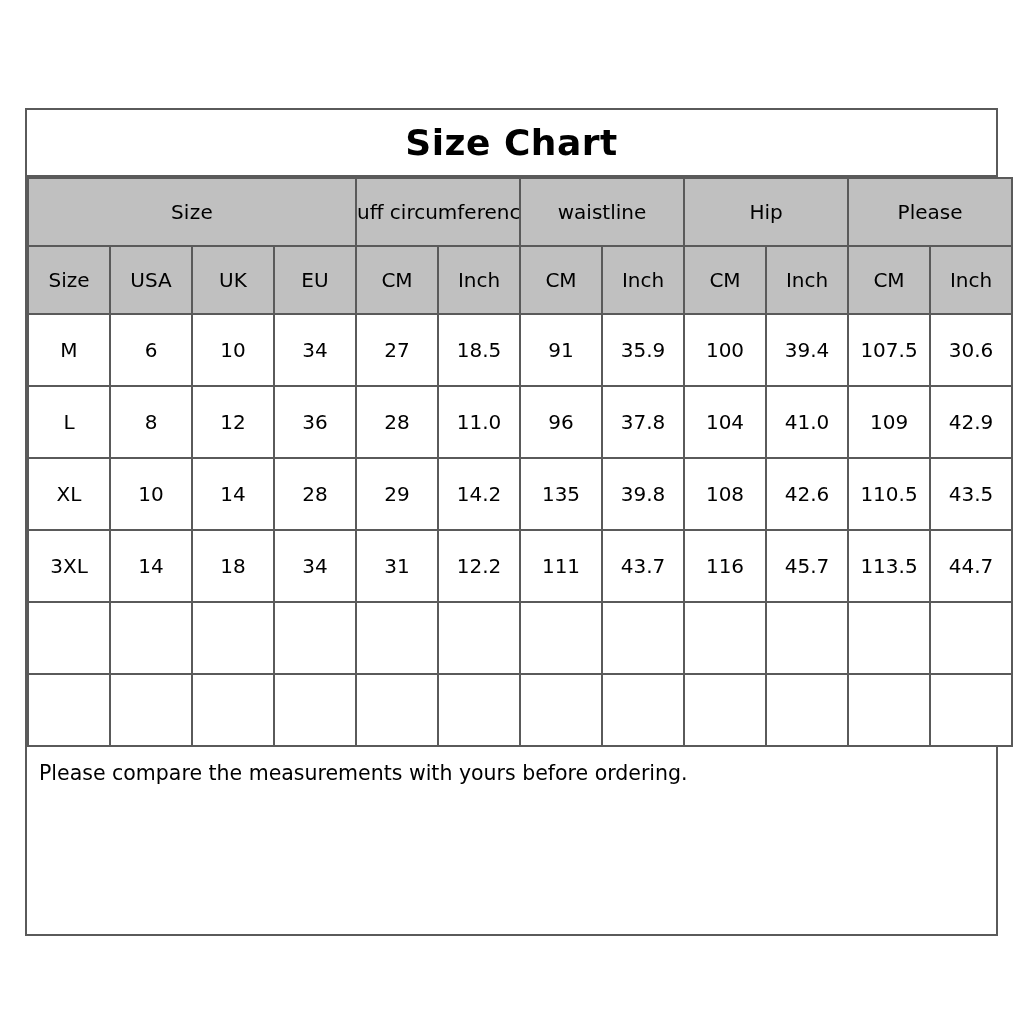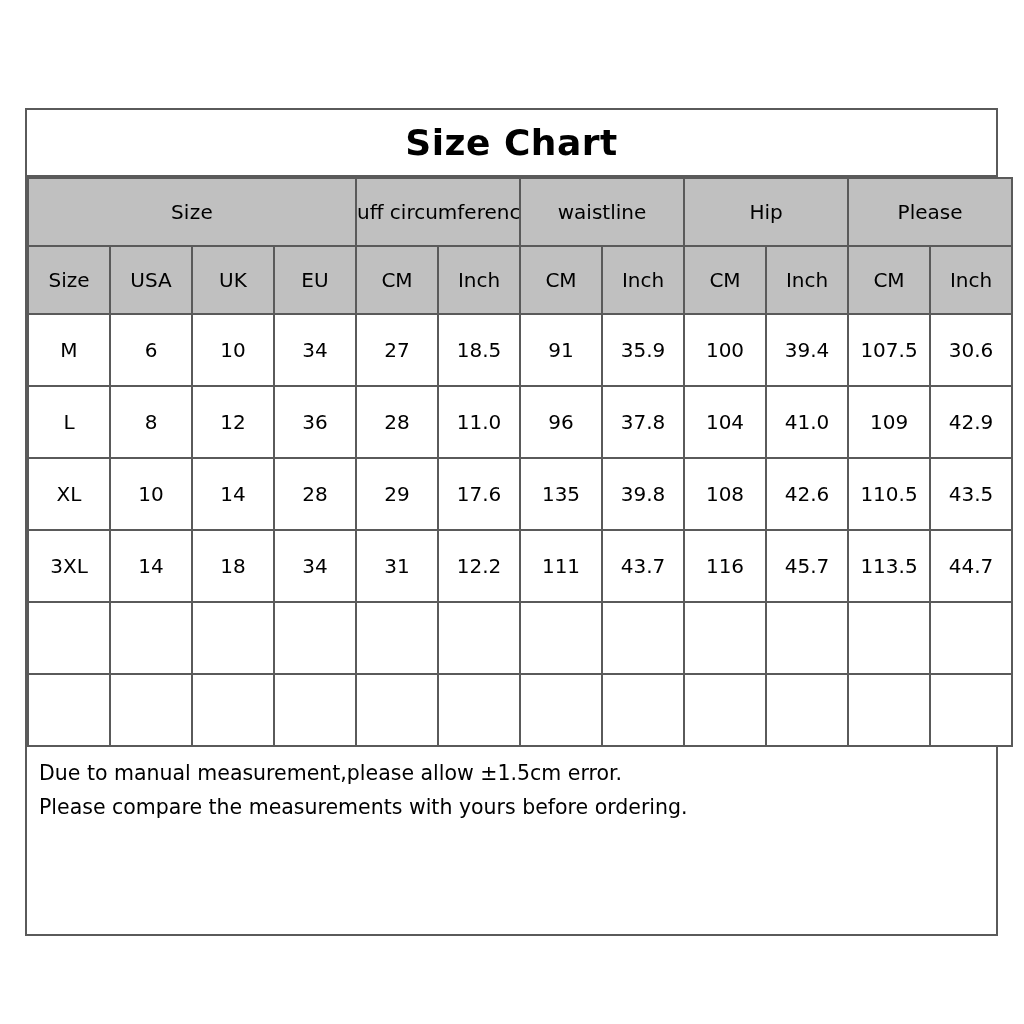--- a/index.html
+++ b/index.html
@@ -182,21 +182,21 @@
           <td>109</td>
           <td>42.9</td>
         </tr>
 
         <tr class="data-row">
           <td>XL</td>
           <td>10</td>
           <td>14</td>
           <td>28</td>
           <td>29</td>
-          <td>17.6</td>
+          <td>14.2</td>
           <td>135</td>
           <td>39.8</td>
           <td>108</td>
           <td>42.6</td>
           <td>110.5</td>
           <td>43.5</td>
         </tr>
 
 
         <tr class="data-row">
@@ -240,18 +240,17 @@
           <td></td>
           <td></td>
           <td></td>
           <td></td>
           <td></td>
         </tr>
       </tbody>
     </table>
 
     <div class="notes">
-      <p>Due to manual measurement,please allow ±1.5cm error.</p>
       <p>Please compare the measurements with yours before ordering.</p>
     </div>
 
   </div>
 </div>
 
 </body></html>

